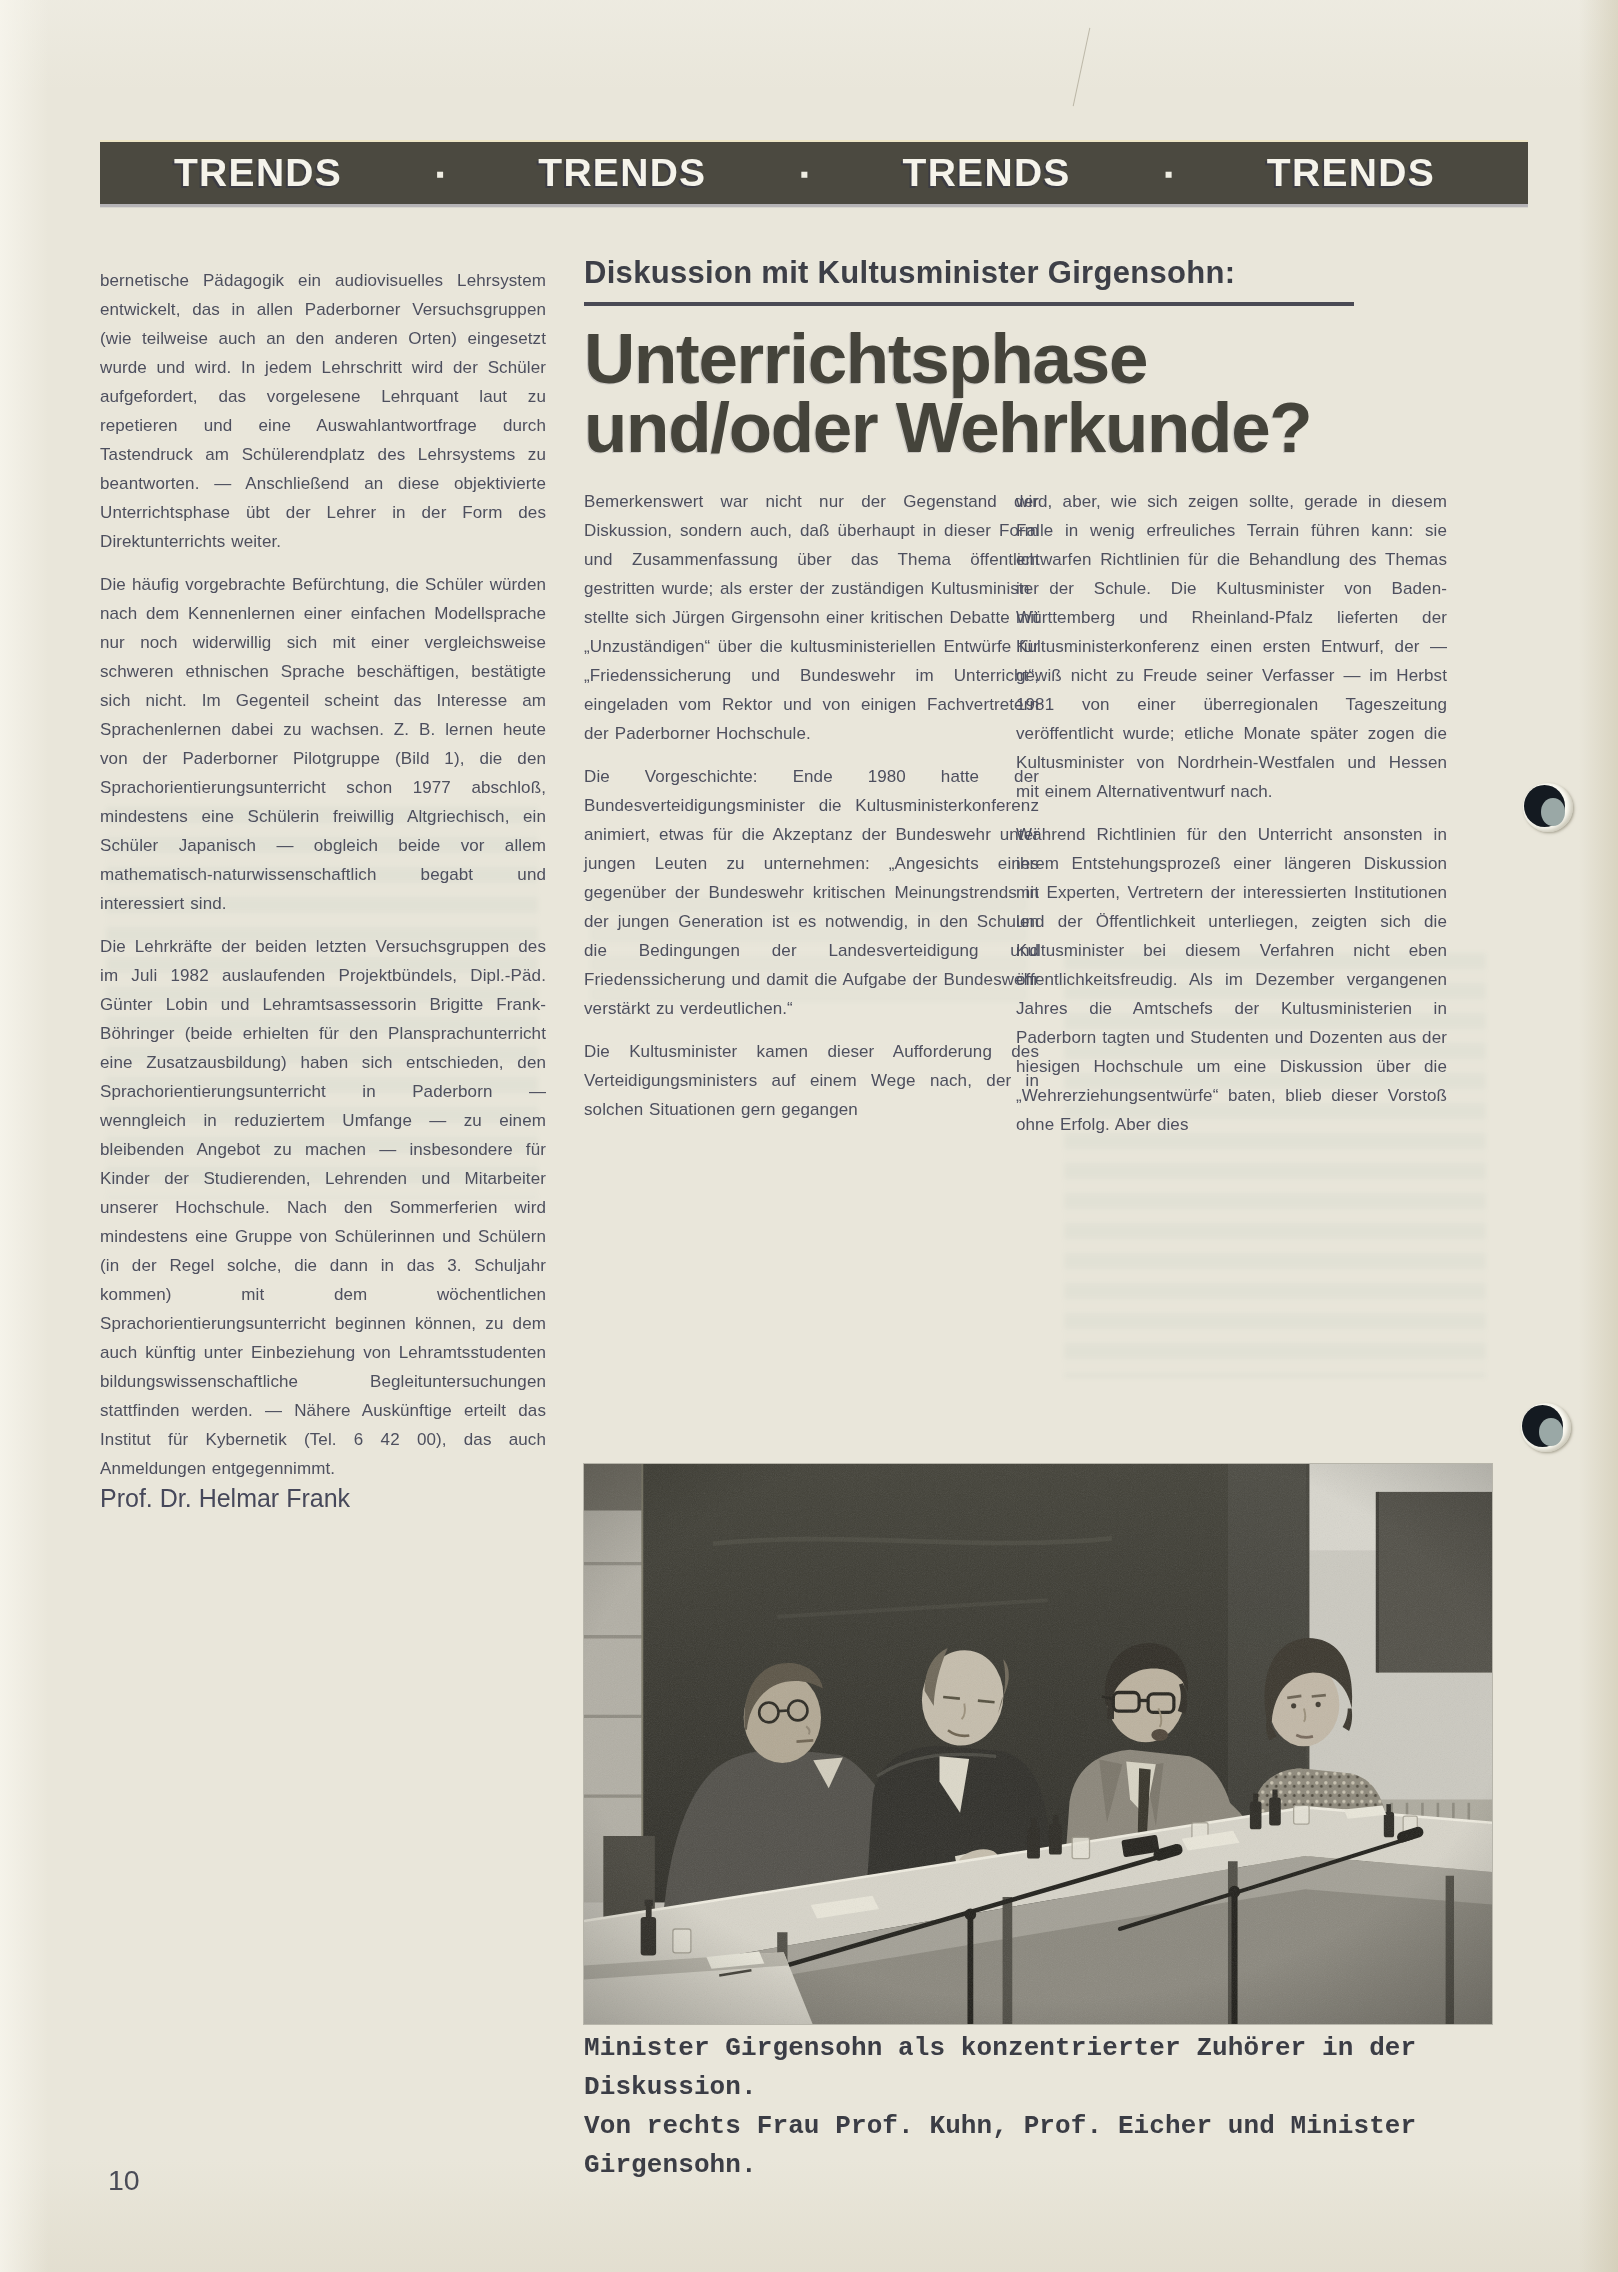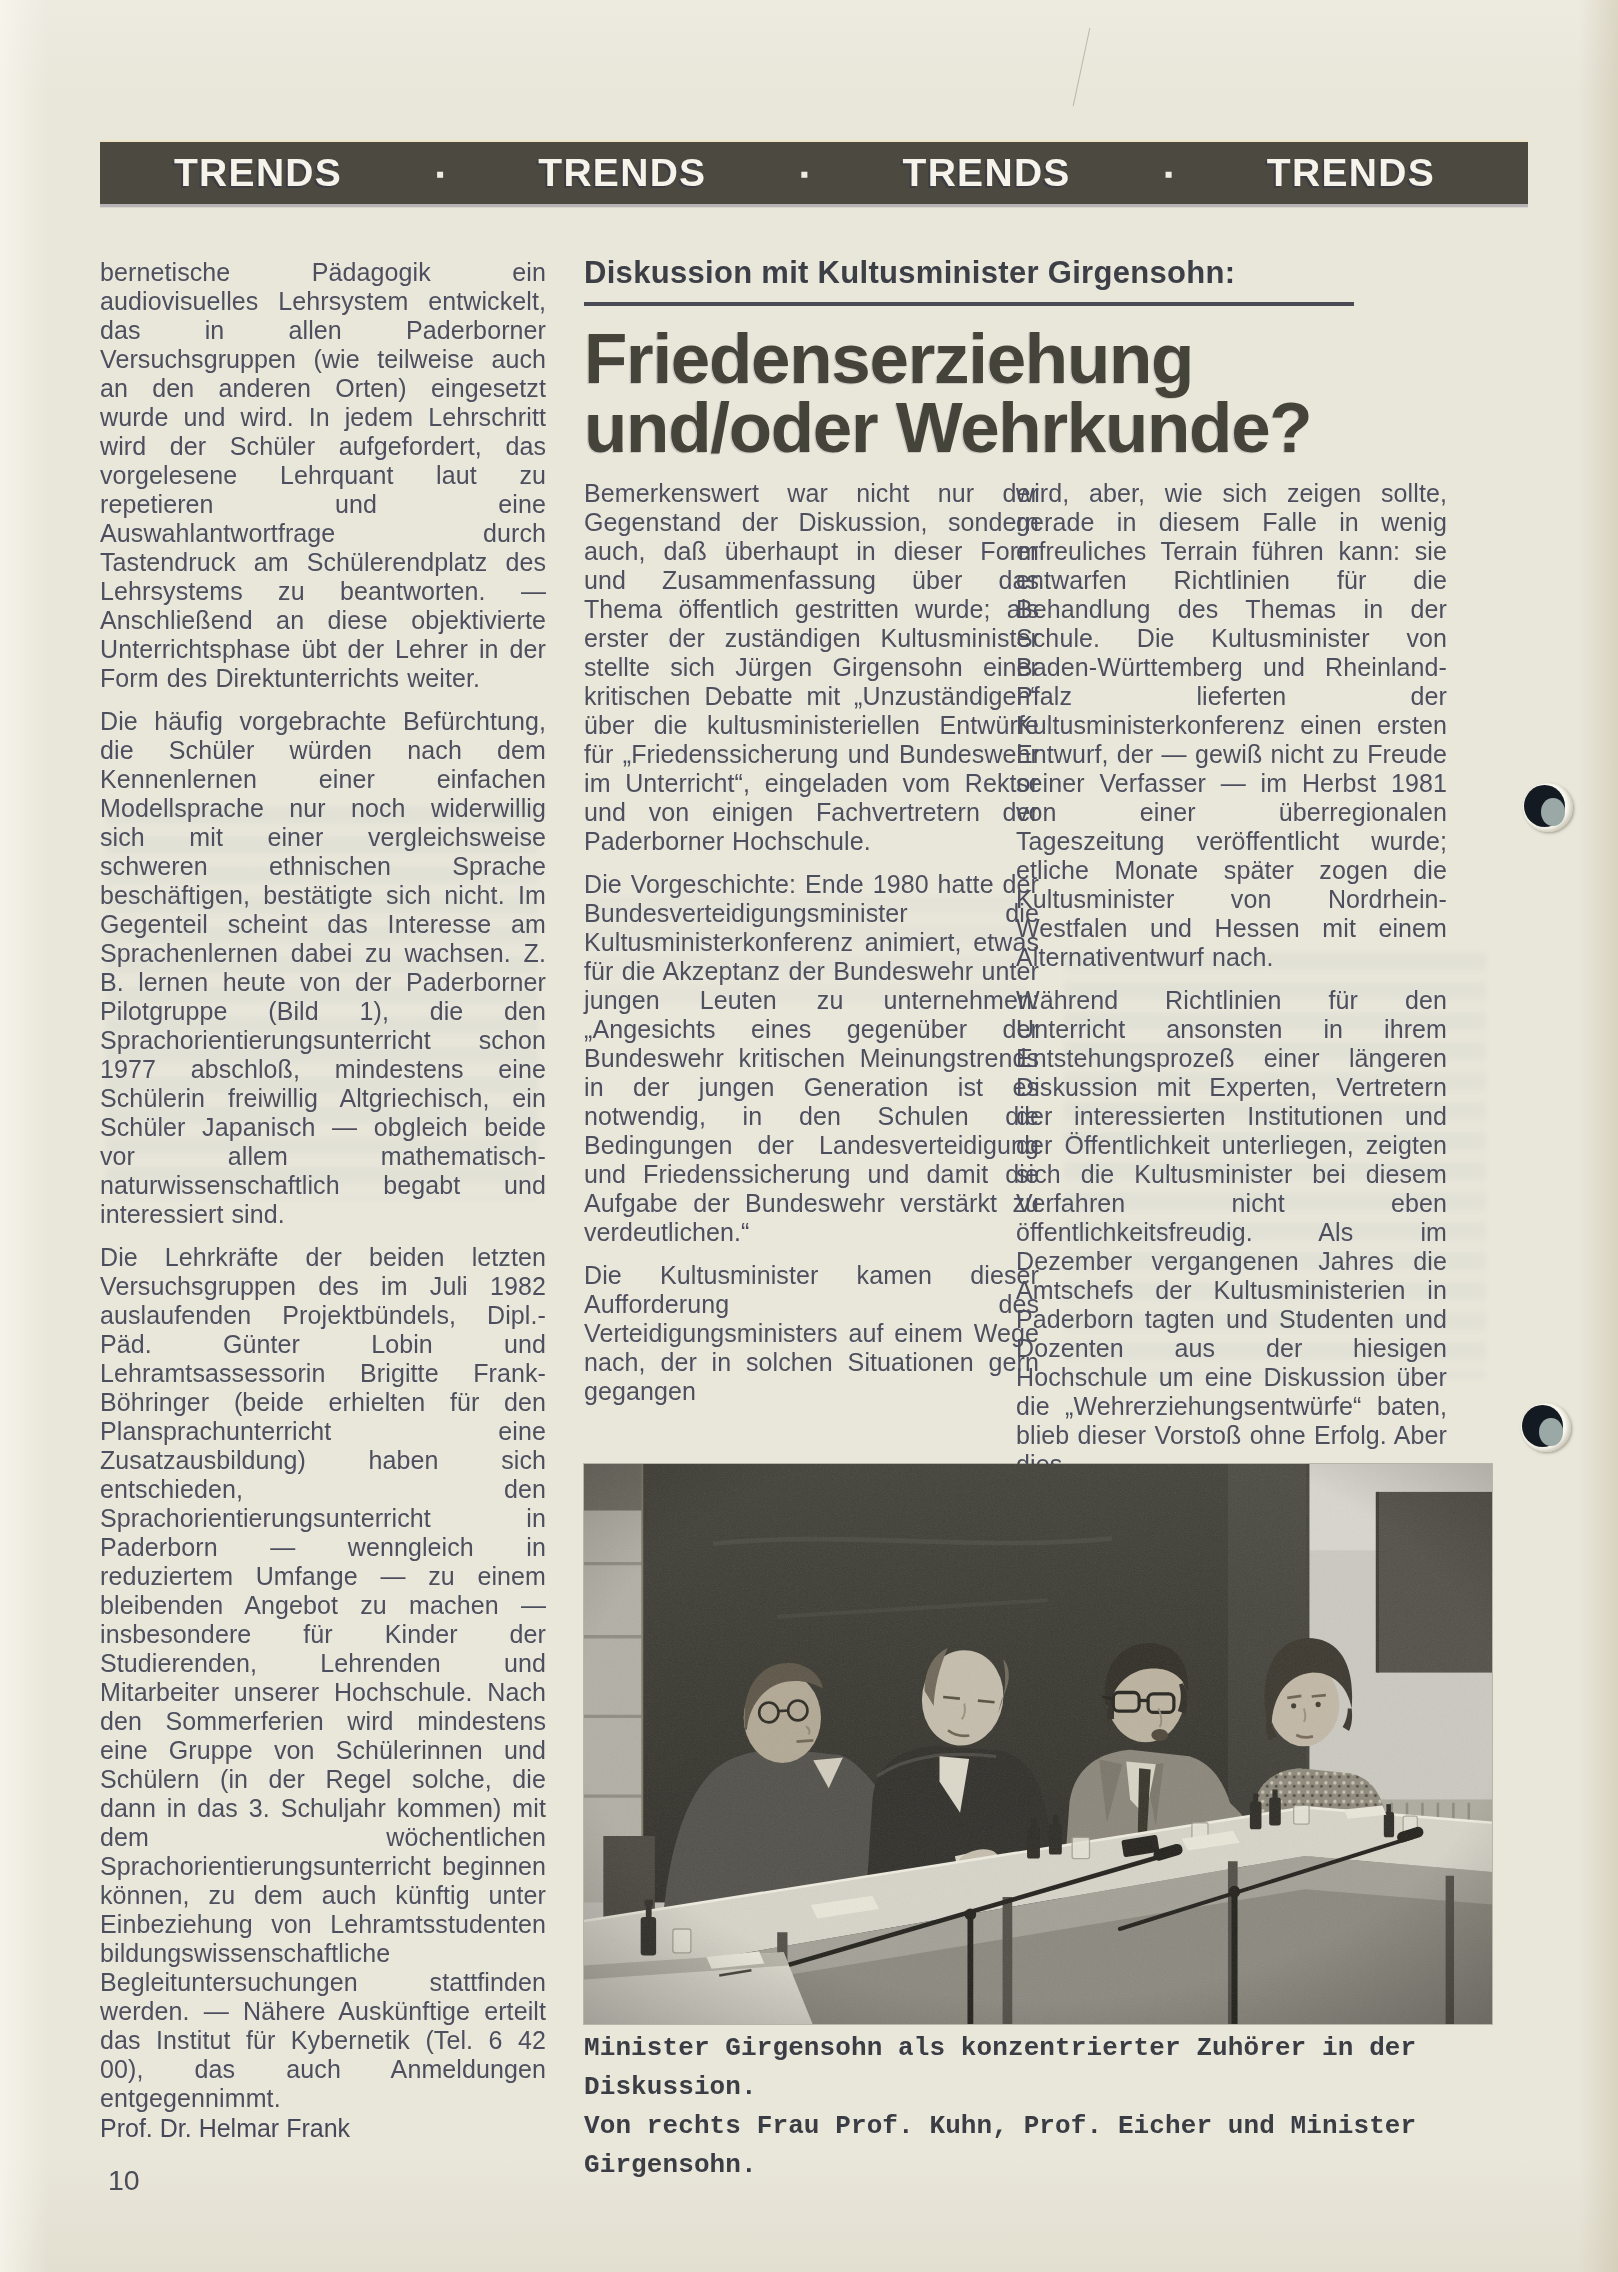--- a/index.html
+++ b/index.html
@@ -29,22 +29,22 @@
     font-size:39px;font-weight:bold;color:#f5f3ea;letter-spacing:1.3px;
     text-shadow:-2px 2px 0 rgba(40,42,72,0.42);
   }
   .banner .sep{font-size:24px;color:#f0eee4;line-height:1;transform:translateY(1.3px);}
   
   .col{position:absolute;}
   .col-left{left:100px;top:258px;width:446px;}
   .col-mid{left:584px;top:479px;width:455px;}
   .col-right{left:1016px;top:479px;width:431px;}
   .bp{
-    font-size:25px;line-height:29px;text-align:justify;
-    margin:0 0 14px 0;color:#4d4f5e;letter-spacing:0.1px;word-spacing:1px;
+    font-size:17px;line-height:29px;text-align:justify;
+    margin:8px 0 14px 0;color:#4d4f5e;letter-spacing:0.1px;word-spacing:1px;
   }
   .byline-row{ text-align:left;font-size:25px;line-height:29px;color:#46485a;
     padding-right:4px;margin-top:1.3px;}
   
   .head-block{position:absolute;left:584px;top:255px;width:908px;}
   .kicker-wrap{width:770px;border-bottom:4.6px solid #4a4a54;padding-bottom:10.6px;}
   .kicker{font-size:31px;font-weight:bold;color:#3d3f47;letter-spacing:0.3px;}
   .title{margin-top:18.6px;}
   .title-line{
     font-size:71px;line-height:69px;font-weight:bold;
@@ -104,21 +104,21 @@
     <p class="bp">Die häufig vorgebrachte Befürchtung, die Schüler würden nach dem Kennenlernen einer einfachen Modellsprache nur noch widerwillig sich mit einer vergleichsweise schweren ethnischen Sprache beschäftigen, bestätigte sich nicht. Im Gegenteil scheint das Interesse am Sprachenlernen dabei zu wachsen. Z. B. lernen heute von der Paderborner Pilotgruppe (Bild 1), die den Sprachorientierungsunterricht schon 1977 abschloß, mindestens eine Schülerin freiwillig Altgriechisch, ein Schüler Japanisch — obgleich beide vor allem mathematisch-naturwissenschaftlich begabt und interessiert sind.</p>
     <p class="bp" style="margin-bottom:0">Die Lehrkräfte der beiden letzten Versuchsgruppen des im Juli 1982 auslaufenden Projektbündels, Dipl.-Päd. Günter Lobin und Lehramtsassessorin Brigitte Frank-Böhringer (beide erhielten für den Plansprachunterricht eine Zusatzausbildung) haben sich entschieden, den Sprachorientierungsunterricht in Paderborn — wenngleich in reduziertem Umfange — zu einem bleibenden Angebot zu machen — insbesondere für Kinder der Studierenden, Lehrenden und Mitarbeiter unserer Hochschule. Nach den Sommerferien wird mindestens eine Gruppe von Schülerinnen und Schülern (in der Regel solche, die dann in das 3. Schuljahr kommen) mit dem wöchentlichen Sprachorientierungsunterricht beginnen können, zu dem auch künftig unter Einbeziehung von Lehramtsstudenten bildungswissenschaftliche Begleituntersuchungen stattfinden werden. — Nähere Auskünftige erteilt das Institut für Kybernetik (Tel. 6 42 00), das auch Anmeldungen entgegennimmt.</p>
     <div class="byline-row">Prof. Dr. Helmar Frank</div>
   </div>
 
   <div class="head-block">
     <div class="kicker-wrap">
       <span class="kicker">Diskussion mit Kultusminister Girgensohn:</span>
     </div>
     <div class="title">
-      <div class="title-line">Friedenserziehung</div>
+      <div class="title-line">Unterrichtsphase</div>
       <div class="title-line">und/oder Wehrkunde?</div>
     </div>
   </div>
 
   <div class="col col-mid">
     <p class="bp">Bemerkenswert war nicht nur der Gegenstand der Diskussion, sondern auch, daß überhaupt in dieser Form und Zusammenfassung über das Thema öffentlich gestritten wurde; als erster der zuständigen Kultusminister stellte sich Jürgen Girgensohn einer kritischen Debatte mit „Unzuständigen“ über die kultusministeriellen Entwürfe für „Friedenssicherung und Bundeswehr im Unterricht“, eingeladen vom Rektor und von einigen Fachvertretern der Paderborner Hochschule.</p>
     <p class="bp">Die Vorgeschichte: Ende 1980 hatte der Bundesverteidigungsminister die Kultusministerkonferenz animiert, etwas für die Akzeptanz der Bundeswehr unter jungen Leuten zu unternehmen: „Angesichts eines gegenüber der Bundeswehr kritischen Meinungstrends in der jungen Generation ist es notwendig, in den Schulen die Bedingungen der Landesverteidigung und Friedenssicherung und damit die Aufgabe der Bundeswehr verstärkt zu verdeutlichen.“</p>
     <p class="bp">Die Kultusminister kamen dieser Aufforderung des Verteidigungsministers auf einem Wege nach, der in solchen Situationen gern gegangen</p>
   </div>
 

